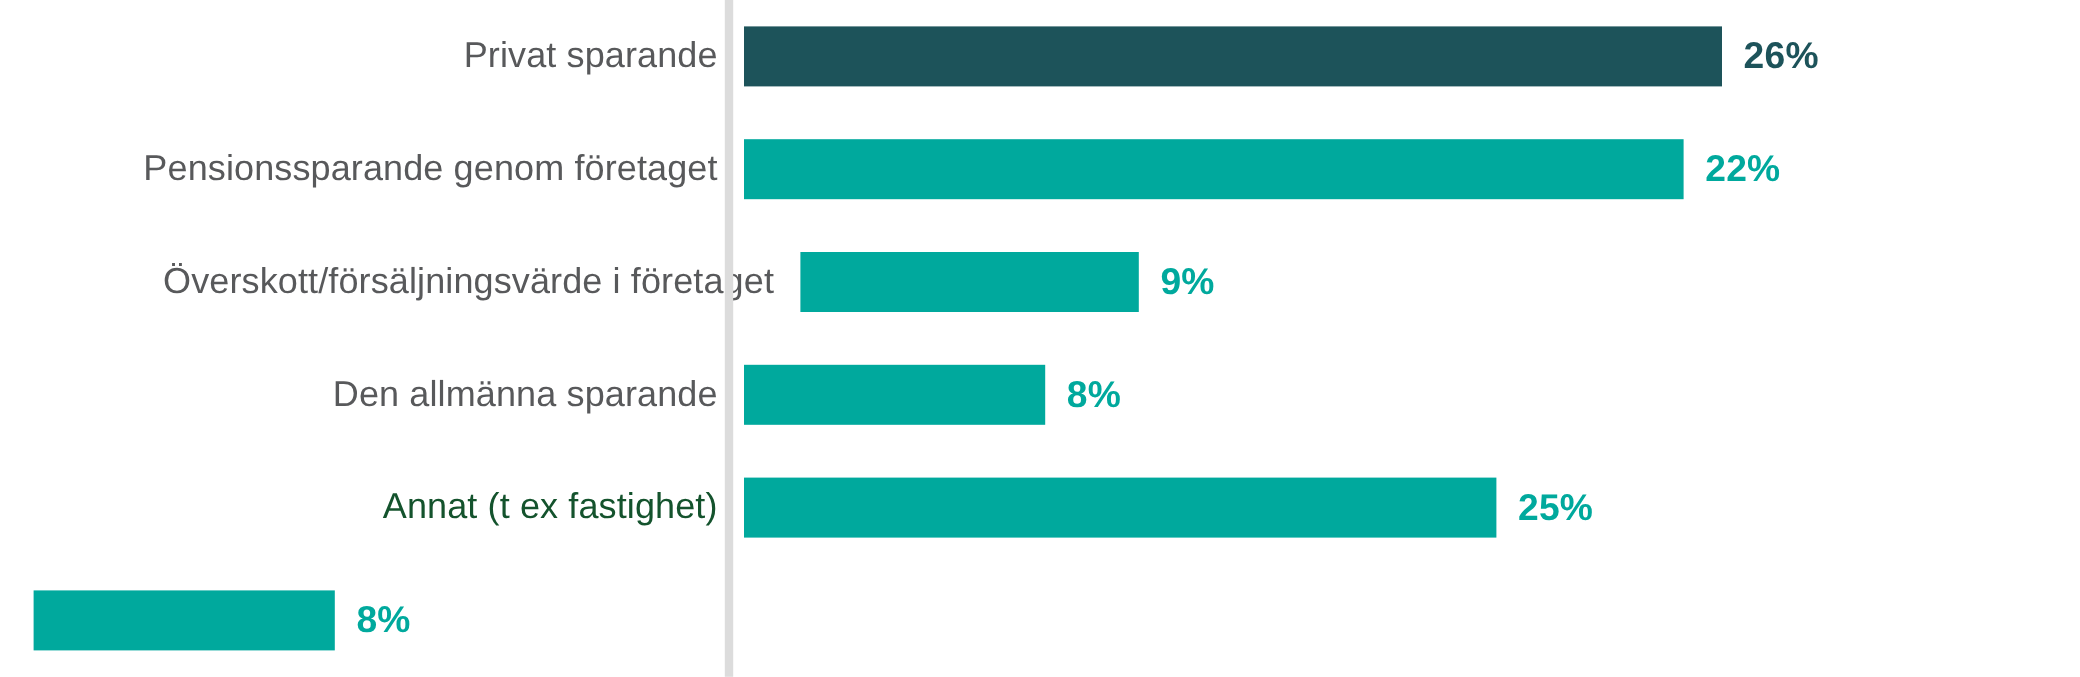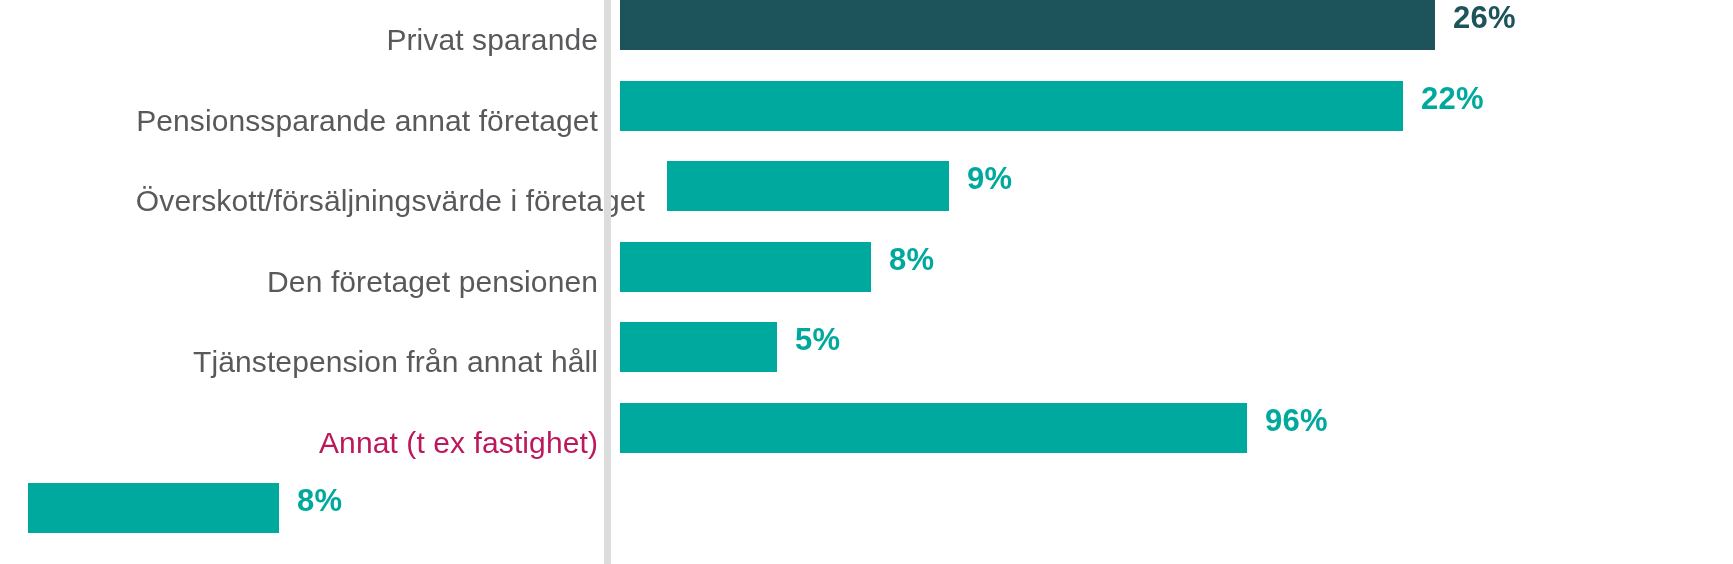--- a/index.html
+++ b/index.html
@@ -56,20 +56,21 @@
     line-height: 1.15;
     white-space: nowrap;
   }
 
   
   .plot {
     position: relative;
     flex: 1 1 auto;
     height: 100%;
     display: flex;
+    align-items: center;
   }
 
   .bar {
     height: 50px;
     background: #00a99d;
     flex: 0 0 auto;
   }
   .bar.dark { background: #1d535a; }
 
   .value {
@@ -102,56 +103,49 @@
 
     <div class="row">
       <div class="cat-label" style="color: rgb(88, 89, 91);">Privat sparande</div>
       <div class="plot">
         <div class="bar dark" style="width: 815px; background: rgb(29, 83, 90);"></div>
         <div class="value dark" style="color: rgb(29, 83, 90);">26%</div>
       </div>
     </div>
 
     <div class="row">
-      <div class="cat-label" style="color: rgb(88, 89, 91);">Pensionssparande annat företaget</div>
+      <div class="cat-label" style="color: rgb(88, 89, 91);">Pensionssparande genom företaget</div>
       <div class="plot">
         <div class="bar" style="width: 783px; background: rgb(0, 169, 157);"></div>
         <div class="value" style="color: rgb(0, 169, 157);">22%</div>
       </div>
     </div>
 
     <div class="row">
       <div class="cat-label" style="color: rgb(88, 89, 91); margin-left: 47px;">Överskott/försäljningsvärde i företaget</div>
       <div class="plot">
         <div class="bar" style="width: 282px; background: rgb(0, 169, 157);"></div>
         <div class="value" style="color: rgb(0, 169, 157);">9%</div>
       </div>
     </div>
 
     <div class="row">
-      <div class="cat-label" style="color: rgb(88, 89, 91);">Den företaget pensionen</div>
+      <div class="cat-label" style="color: rgb(88, 89, 91);">Den allmänna sparande</div>
       <div class="plot">
         <div class="bar" style="width: 251px; background: rgb(0, 169, 157);"></div>
         <div class="value" style="color: rgb(0, 169, 157);">8%</div>
       </div>
     </div>
 
-    <div class="row">
-      <div class="cat-label" style="color: rgb(88, 89, 91);">Tjänstepension från annat håll</div>
-      <div class="plot">
-        <div class="bar" style="width: 157px; background: rgb(0, 169, 157);"></div>
-        <div class="value" style="color: rgb(0, 169, 157);">5%</div>
-      </div>
-    </div>
 
     <div class="row">
-      <div class="cat-label" style="color: #be185d;">Annat (t ex fastighet)</div>
+      <div class="cat-label" style="color: #14532d;">Annat (t ex fastighet)</div>
       <div class="plot">
         <div class="bar" style="width: 627px; background: rgb(0, 169, 157);"></div>
-        <div class="value" style="color: rgb(0, 169, 157);">96%</div>
+        <div class="value" style="color: rgb(0, 169, 157);">25%</div>
       </div>
     </div>
 
     <div class="row">
       <div class="plot">
         <div class="bar" style="width: 251px; background: rgb(0, 169, 157);"></div>
         <div class="value" style="color: rgb(0, 169, 157);">8%</div>
       </div>
     </div>
 

